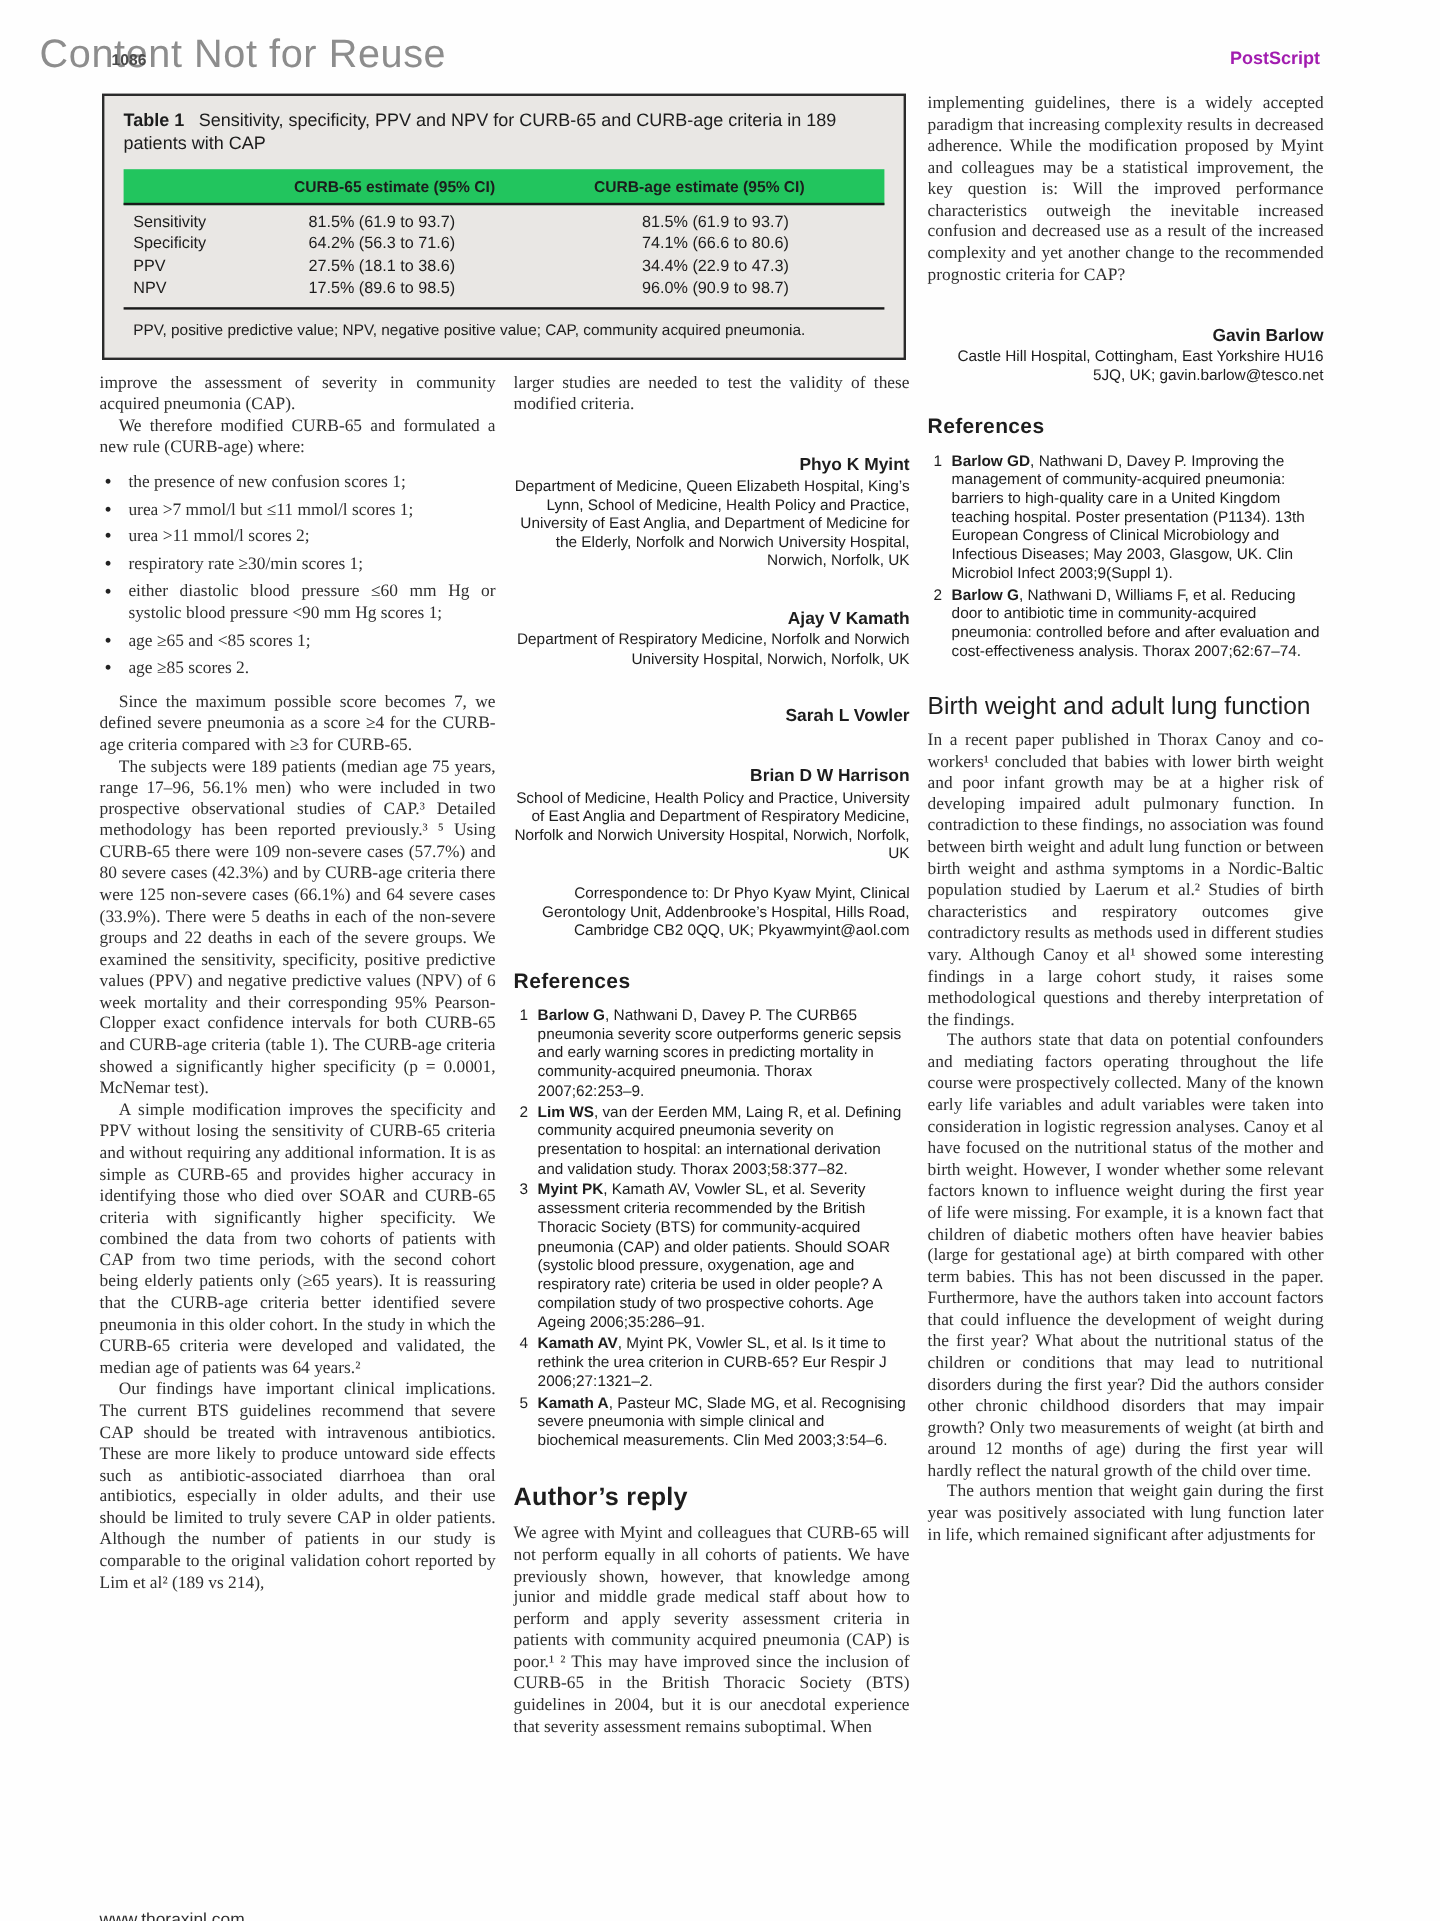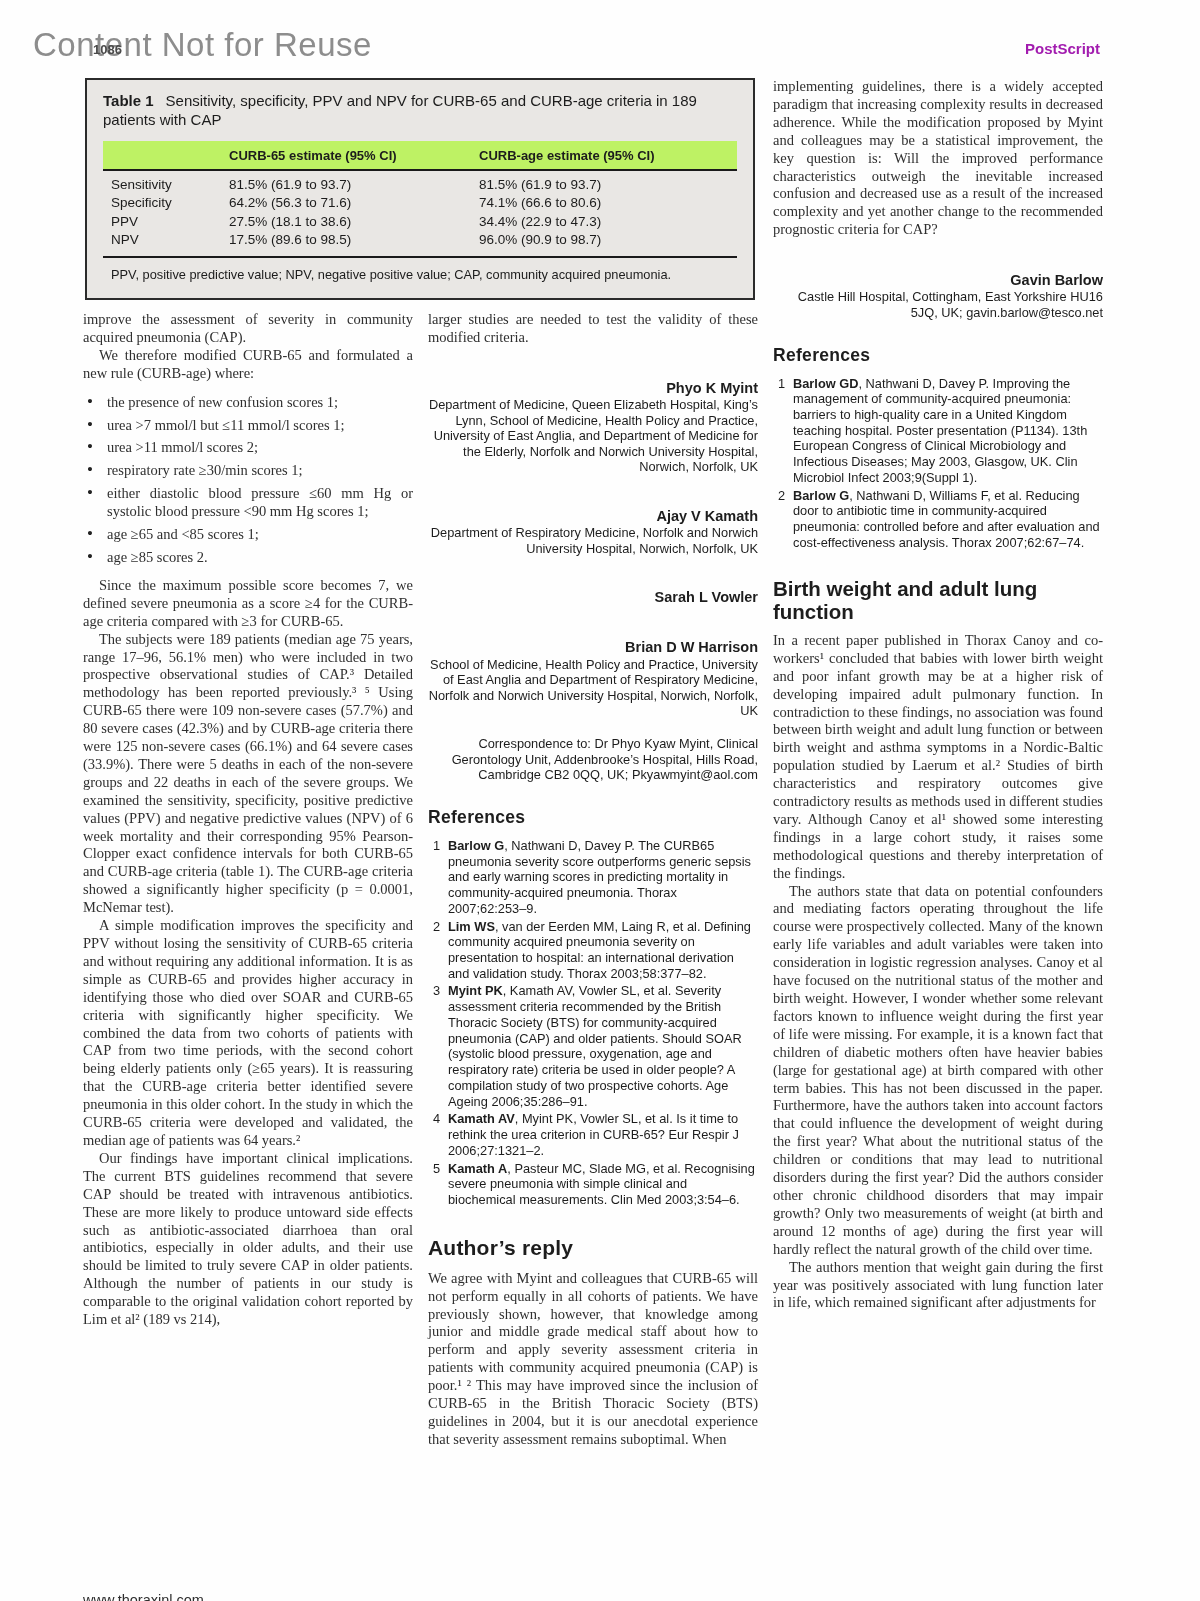--- a/index.html
+++ b/index.html
@@ -33,25 +33,25 @@
     background:#e9e7e4;border:2px solid #2b2b2b;
     box-sizing:border-box;
     padding:12px 16px 12px 16px;
     font-family:"Liberation Sans","DejaVu Sans",sans-serif;
     color:#1c1c1c;z-index:3;
   }
   .table-caption{font-size:15px;line-height:1.25;margin-bottom:11px;}
   .table-caption .tlabel{font-weight:bold;margin-right:12px;}
   .tgrid{display:grid;grid-template-columns:118px 250px auto;}
   .thead-band{
-    background:#bef264;border-bottom:2px solid #1a1a1a;
-    padding:7px 0 6px 8px;font-weight:bold;font-size:13px;
+    background:#22c55e;border-bottom:2px solid #1a1a1a;
+    padding:7px 0 6px 24px;font-weight:bold;font-size:13px;
   }
   .trows{border-bottom:2px solid #1a1a1a;padding:5px 0 6px 8px;font-size:13.5px;}
-  .trow{line-height:1.38;}
+  .trow{line-height:1.38;gap:28px;}
   .tfootnote{padding:9px 0 2px 8px;font-size:12.8px;line-height:1.3;}
   
   .columns{
     position:absolute;left:83px;top:78px;width:1020px;
     display:flex;gap:15px;z-index:2;
   }
   .col{width:330px;box-sizing:border-box;}
   .col1,.col2{padding-top:233px;}
   .serif{font-size:14.5px;line-height:17.9px;text-align:justify;margin:0;}
   .ind{text-indent:16px;}
@@ -75,21 +75,21 @@
     font-weight:bold;font-size:17.5px;margin:24px 0 10px 0;letter-spacing:0.3px;
   }
   .ref{display:flex;gap:8px;font-size:12.8px;line-height:1.23;margin-bottom:2px;}
   .ref-num{flex:0 0 12px;text-align:right;}
   .ref-text{flex:1;}
   .ref-text b{font-weight:bold;}
   .reply-heading{
     font-weight:bold;font-size:21px;margin:28px 0 10px 0;letter-spacing:0.2px;
   }
   .sec-heading{
-    font-weight:bold;font-size:20.5px;line-height:1.13;margin:26px 0 9px 0;
+    font-weight:normal;font-size:20.5px;line-height:1.13;margin:26px 0 9px 0;
   }
   
   .footer-url{
     position:absolute;left:83px;top:1592px;
     font-family:"Liberation Sans","DejaVu Sans",sans-serif;
     font-size:14.5px;color:#2e2e2e;
   }
 </style>
 </head>
 <body>

